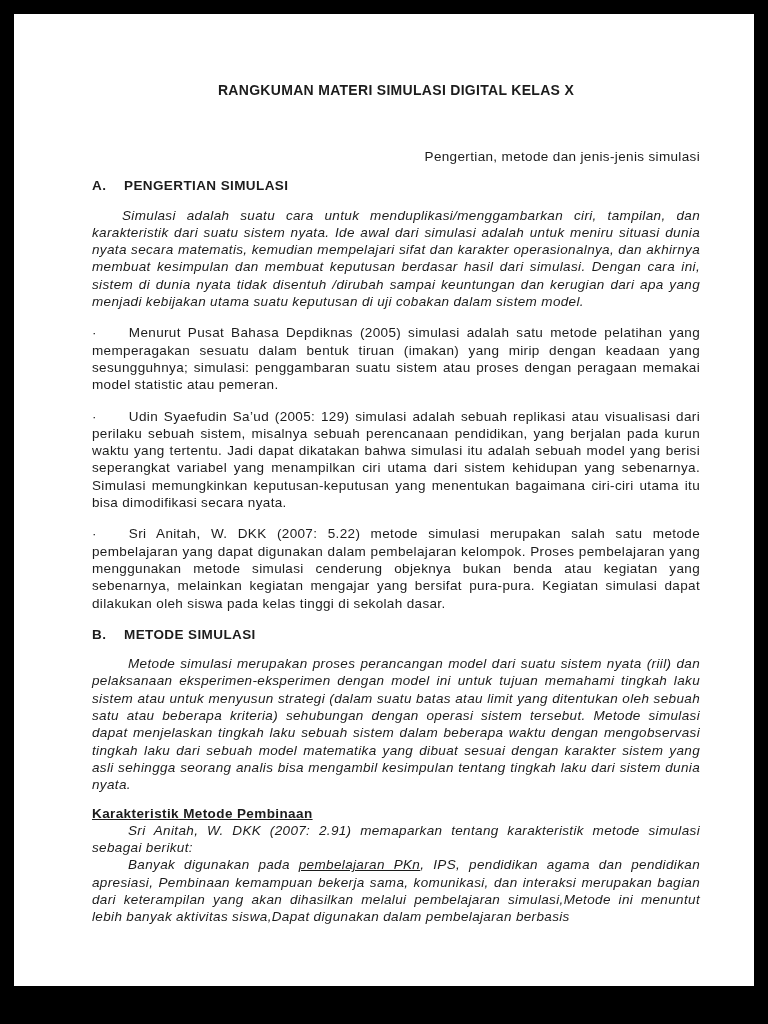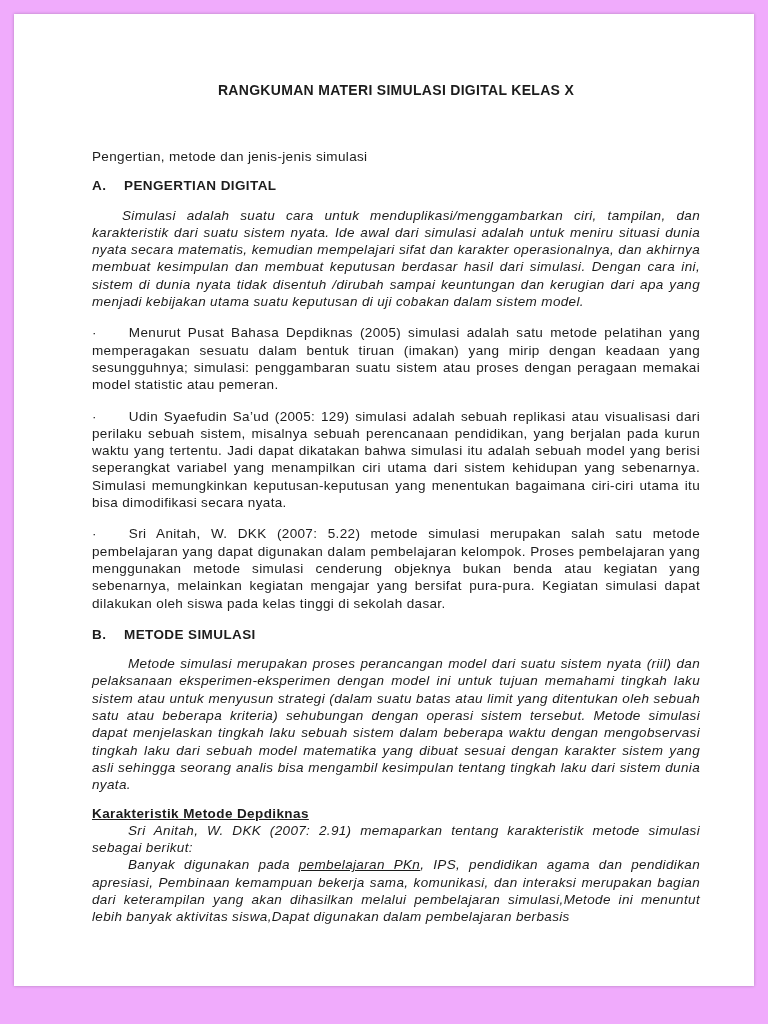--- a/index.html
+++ b/index.html
@@ -10,21 +10,21 @@
     overflow: hidden;
   }
   body {
     background: #a7a7a7;
     font-family: "Liberation Sans", "DejaVu Sans", sans-serif;
     position: relative;
   }
   .viewer {
     position: absolute;
     inset: 0;
-    background: #f0abfc;
+    background: #000000;
   }
   .page {
     position: absolute;
     left: 14px;
     top: 14px;
     width: 740px;
     height: 972px;
     background: #ffffff;
     overflow: hidden;
     box-shadow: 0 0 3px rgba(0,0,0,0.25);
@@ -50,21 +50,21 @@
     margin: 0 0 49px 0;
   }
   .para {
     font-size: 13.5px;
     line-height: 17.3px;
     letter-spacing: 0.35px;
     text-align: justify;
     margin: 0 0 14px 0;
   }
   .subtitle {
-    text-align: left;
+    text-align: right;
     margin: 0 0 12px 0;
   }
   .section-heading {
     font-size: 13.5px;
     font-weight: bold;
     letter-spacing: 0.4px;
     line-height: 17.3px;
     margin: 0 0 12px 0;
   }
   .section-heading-b {
@@ -112,35 +112,35 @@
 <body>
 
 <div class="viewer">
   <div class="page">
     <div class="content">
 
       <h1 class="title">RANGKUMAN MATERI SIMULASI DIGITAL KELAS X</h1>
 
       <p class="para subtitle">Pengertian, metode dan jenis-jenis simulasi</p>
 
-      <h2 class="section-heading"><span class="sec-num">A.</span><span>PENGERTIAN DIGITAL</span></h2>
+      <h2 class="section-heading"><span class="sec-num">A.</span><span>PENGERTIAN SIMULASI</span></h2>
 
       <p class="para indent">Simulasi adalah suatu cara untuk menduplikasi/menggambarkan ciri, tampilan, dan karakteristik dari suatu sistem nyata. Ide awal dari simulasi adalah untuk meniru situasi dunia nyata secara matematis, kemudian mempelajari sifat dan karakter operasionalnya, dan akhirnya membuat kesimpulan dan membuat keputusan berdasar hasil dari simulasi. Dengan cara ini, sistem di dunia nyata tidak disentuh /dirubah sampai keuntungan dan kerugian dari apa yang menjadi kebijakan utama suatu keputusan di uji cobakan dalam sistem model.</p>
 
       <p class="para"><span class="marker">·</span><span class="btab"></span><span>Menurut Pusat Bahasa Depdiknas (2005) simulasi adalah satu metode pelatihan yang memperagakan sesuatu dalam bentuk tiruan (imakan) yang mirip dengan keadaan yang sesungguhnya; simulasi: penggambaran suatu sistem atau proses dengan peragaan memakai model statistic atau pemeran.</span></p>
 
       <p class="para"><span class="marker">·</span><span class="btab"></span><span>Udin Syaefudin Sa’ud (2005: 129) simulasi adalah sebuah replikasi atau visualisasi dari perilaku sebuah sistem, misalnya sebuah perencanaan pendidikan, yang berjalan pada kurun waktu yang tertentu. Jadi dapat dikatakan bahwa simulasi itu adalah sebuah model yang berisi seperangkat variabel yang menampilkan ciri utama dari sistem kehidupan yang sebenarnya. Simulasi memungkinkan keputusan-keputusan yang menentukan bagaimana ciri-ciri utama itu bisa dimodifikasi secara nyata.</span></p>
 
       <p class="para"><span class="marker">·</span><span class="btab"></span><span>Sri Anitah, W. DKK (2007: 5.22) metode simulasi merupakan salah satu metode pembelajaran yang dapat digunakan dalam pembelajaran kelompok. Proses pembelajaran yang menggunakan metode simulasi cenderung objeknya bukan benda atau kegiatan yang sebenarnya, melainkan kegiatan mengajar yang bersifat pura-pura. Kegiatan simulasi dapat dilakukan oleh siswa pada kelas tinggi di sekolah dasar.</span></p>
 
       <h2 class="section-heading section-heading-b"><span class="sec-num">B.</span><span>METODE SIMULASI</span></h2>
 
       <p class="para indent-lg mb11">Metode simulasi merupakan proses perancangan model dari suatu sistem nyata (riil) dan pelaksanaan eksperimen-eksperimen dengan model ini untuk tujuan memahami tingkah laku sistem atau untuk menyusun strategi (dalam suatu batas atau limit yang ditentukan oleh sebuah satu atau beberapa kriteria) sehubungan dengan operasi sistem tersebut. Metode simulasi dapat menjelaskan tingkah laku sebuah sistem dalam beberapa waktu dengan mengobservasi tingkah laku dari sebuah model matematika yang dibuat sesuai dengan karakter sistem yang asli sehingga seorang analis bisa mengambil kesimpulan tentang tingkah laku dari sistem dunia nyata.</p>
 
-      <h3 class="sub-heading">Karakteristik Metode Depdiknas</h3>
+      <h3 class="sub-heading">Karakteristik Metode Pembinaan</h3>
 
       <p class="para indent-lg mb0">Sri Anitah, W. DKK (2007: 2.91) memaparkan tentang karakteristik metode simulasi sebagai berikut:</p>
 
       <p class="para indent-lg mb0"><span>Banyak digunakan pada </span><span class="underline">pembelajaran PKn</span><span>, IPS, pendidikan agama dan pendidikan apresiasi, Pembinaan kemampuan bekerja sama, komunikasi, dan interaksi merupakan bagian dari keterampilan yang akan dihasilkan melalui pembelajaran simulasi,Metode ini menuntut lebih banyak aktivitas siswa,Dapat digunakan dalam pembelajaran berbasis</span></p>
 
     </div>
     <div class="bottom-strip"></div>
   </div>
 </div>
 

